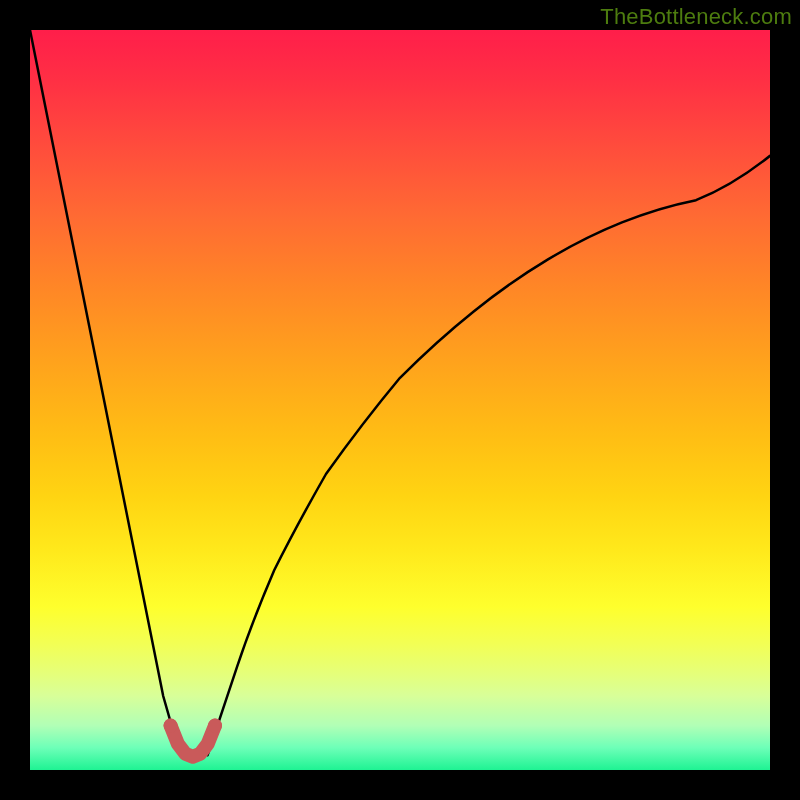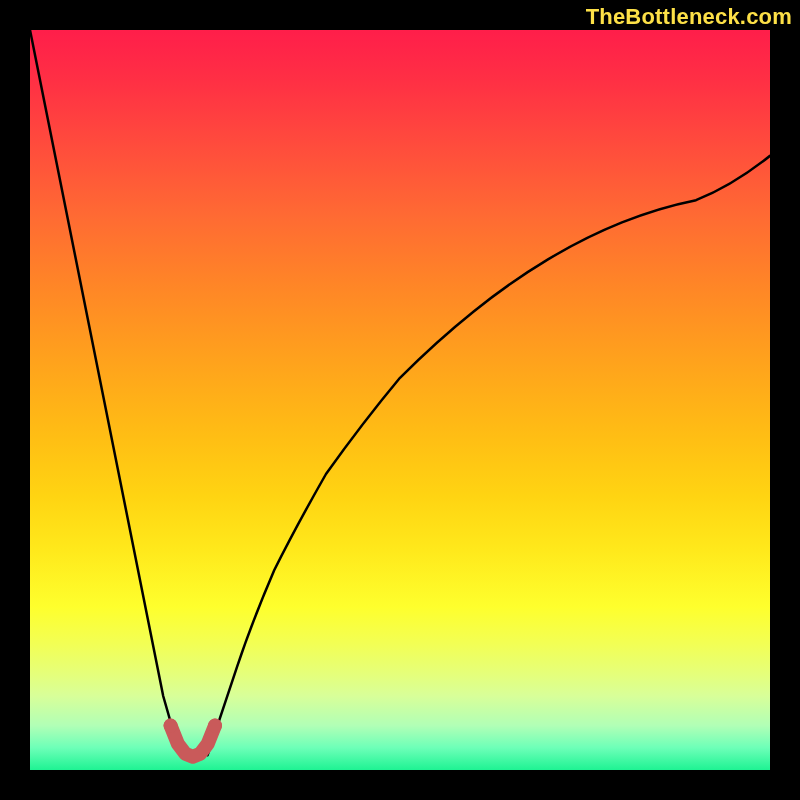--- a/index.html
+++ b/index.html
@@ -53,23 +53,23 @@
   svg.curves {
     position: absolute;
     left: 0; top: 0;
     width: 740px;
     height: 740px;
   }
   .watermark {
     position: absolute;
     top: 4px;
     right: 8px;
-    color: #fde047;
+    color: #4d7c0f;
     font-size: 22px;
-    font-weight: 700;
+    font-weight: 400;
     letter-spacing: 0.2px;
   }
 </style>
 </head>
 <body>
 
 <div class="frame">
 
   <div class="watermark">TheBottleneck.com</div>
 

